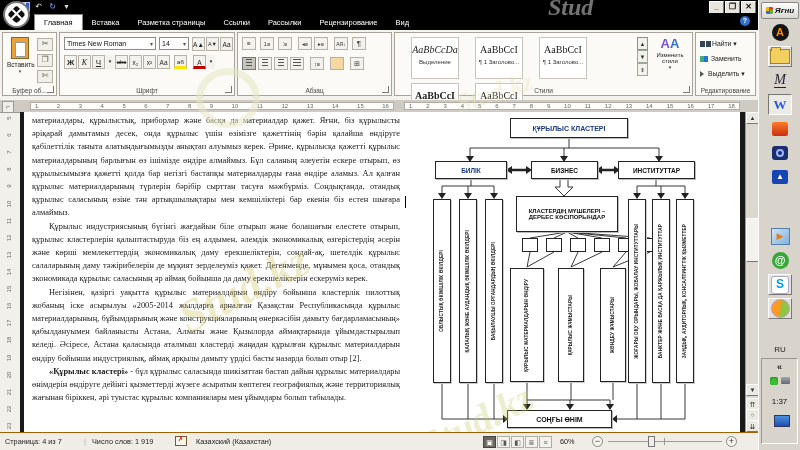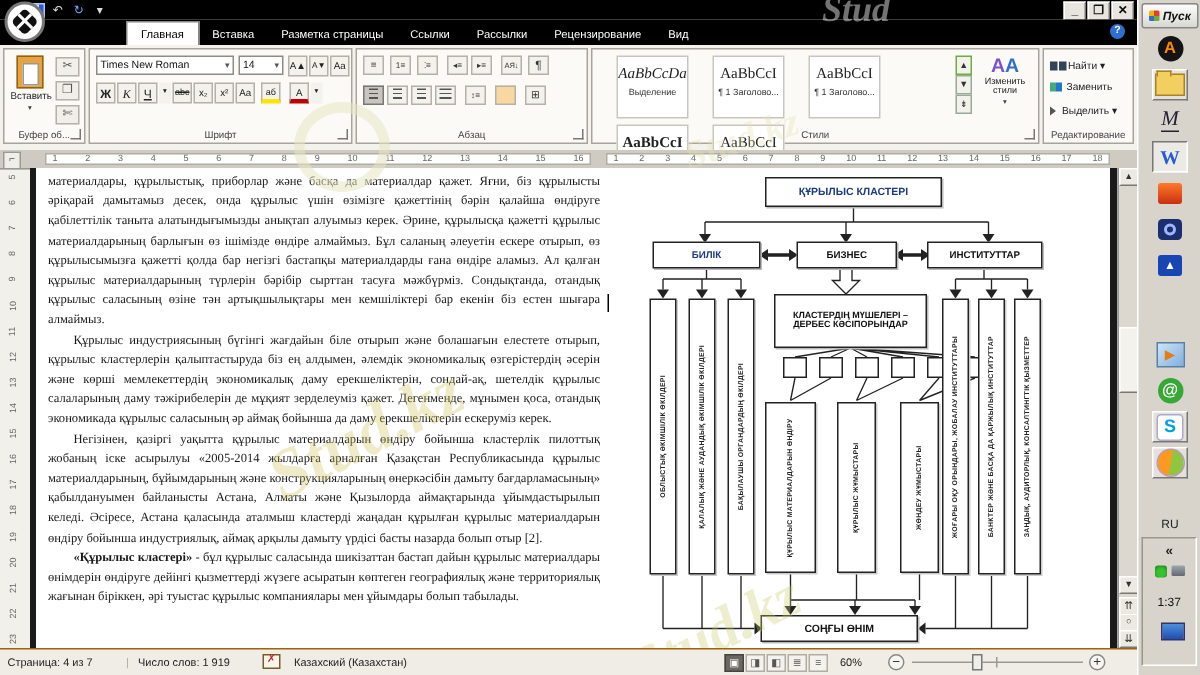--- a/index.html
+++ b/index.html
@@ -11,21 +11,21 @@
   .titlebar{position:absolute;left:0;top:0;width:758px;height:13px;background:#000;}
   .title-text{position:absolute;left:0;top:1px;width:100%;text-align:center;color:#fff;font-size:7.5px;font-weight:bold;}
   .qat{position:absolute;left:20px;top:1px;display:flex;gap:3px;align-items:center;height:11px;}
   .qat .qbtn{width:11px;height:10px;color:#ddd;font-size:8px;line-height:10px;text-align:center;}
   .ic-save{width:8px;height:8px;background:#2a5bd7;border:1px solid #bcc6e8;position:relative;}
   .ic-save:after{content:"";position:absolute;left:1px;top:0;width:4px;height:3px;background:#dfe6f7;}
   .winbtns{position:absolute;right:2px;top:1px;display:flex;gap:1px;}
   .wb{width:13px;height:11px;background:#e8e5de;border:1px solid #fff;border-right-color:#777;border-bottom-color:#777;
       font-size:8px;line-height:10px;text-align:center;color:#111;font-weight:bold;}
   
-  .tabrow{position:absolute;left:0;top:13px;width:758px;height:17px;background:#000;display:flex;align-items:flex-end;padding-left:84px;box-sizing:border-box;}
+  .tabrow{position:absolute;left:0;top:13px;width:758px;height:17px;background:#000;display:flex;align-items:flex-end;padding-left:34px;box-sizing:border-box;}
   .tab{color:#fff;font-size:7.5px;padding:3px 9px 3px 9px;}
   .tab.active{background:#fff;color:#000;border:1px solid #888;border-bottom:none;}
   .help-btn{position:absolute;right:8px;top:16px;width:10px;height:10px;border-radius:50%;background:#2f6fd0;color:#fff;
       font-size:7px;font-weight:bold;text-align:center;line-height:10px;}
   
   .orb{position:absolute;left:3px;top:1px;width:27px;height:27px;border-radius:50%;background:#fff;border:2px solid #777;box-sizing:border-box;z-index:5;}
   .orb-core{position:absolute;left:5px;top:5px;width:13px;height:13px;background:#111;border-radius:3px;transform:rotate(45deg);}
   .orb-core:after{content:"";position:absolute;left:5px;top:0;width:2px;height:13px;background:#fff;}
   .orb-core:before{content:"";position:absolute;left:0;top:5px;width:13px;height:2px;background:#fff;}
   
@@ -499,21 +499,21 @@
       <div class="ztrack"></div>
       <div class="ztick"></div>
       <div class="zthumb"></div>
       <div class="zplus">+</div>
     </div>
   </div>
 
   <div id="taskbar">
     <div class="startbtn">
       <span class="winflag"></span>
-      <span>Пуск</span>
+      <span>Яғни</span>
     </div>
     <div class="tkicon" style="top:22px;">
         <span class="ic-aimp">A</span>
       </div>
     <div class="tkicon raised" style="top:46px;">
         <span class="ic-folder"></span>
       </div>
     <div class="tkicon" style="top:70px;">
         <span class="ic-scrib">M</span>
       </div>

